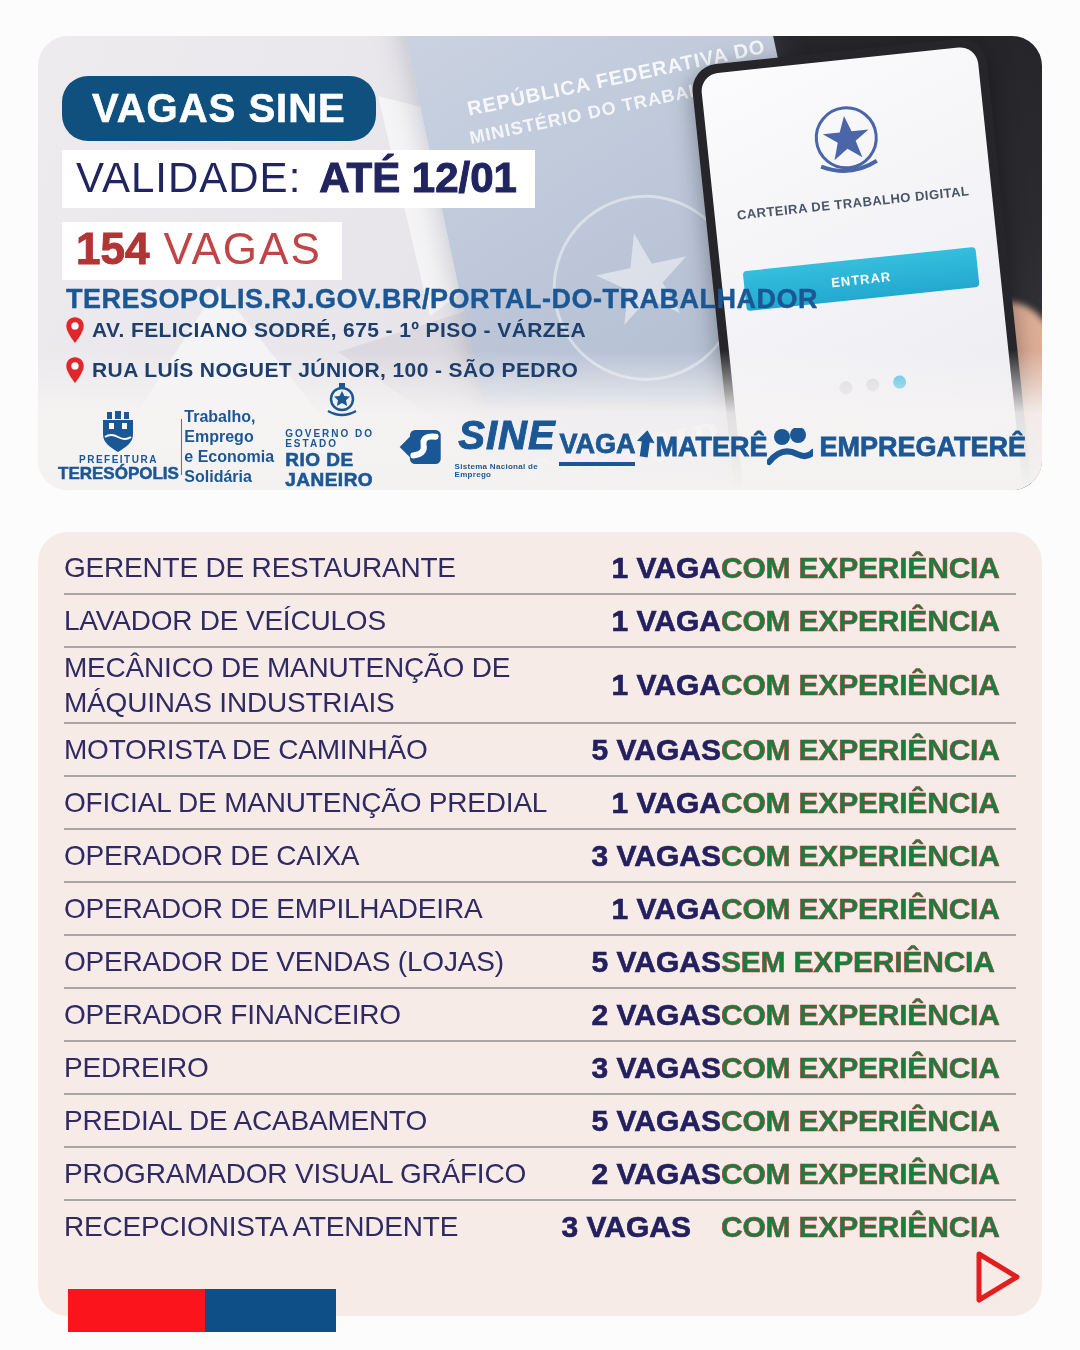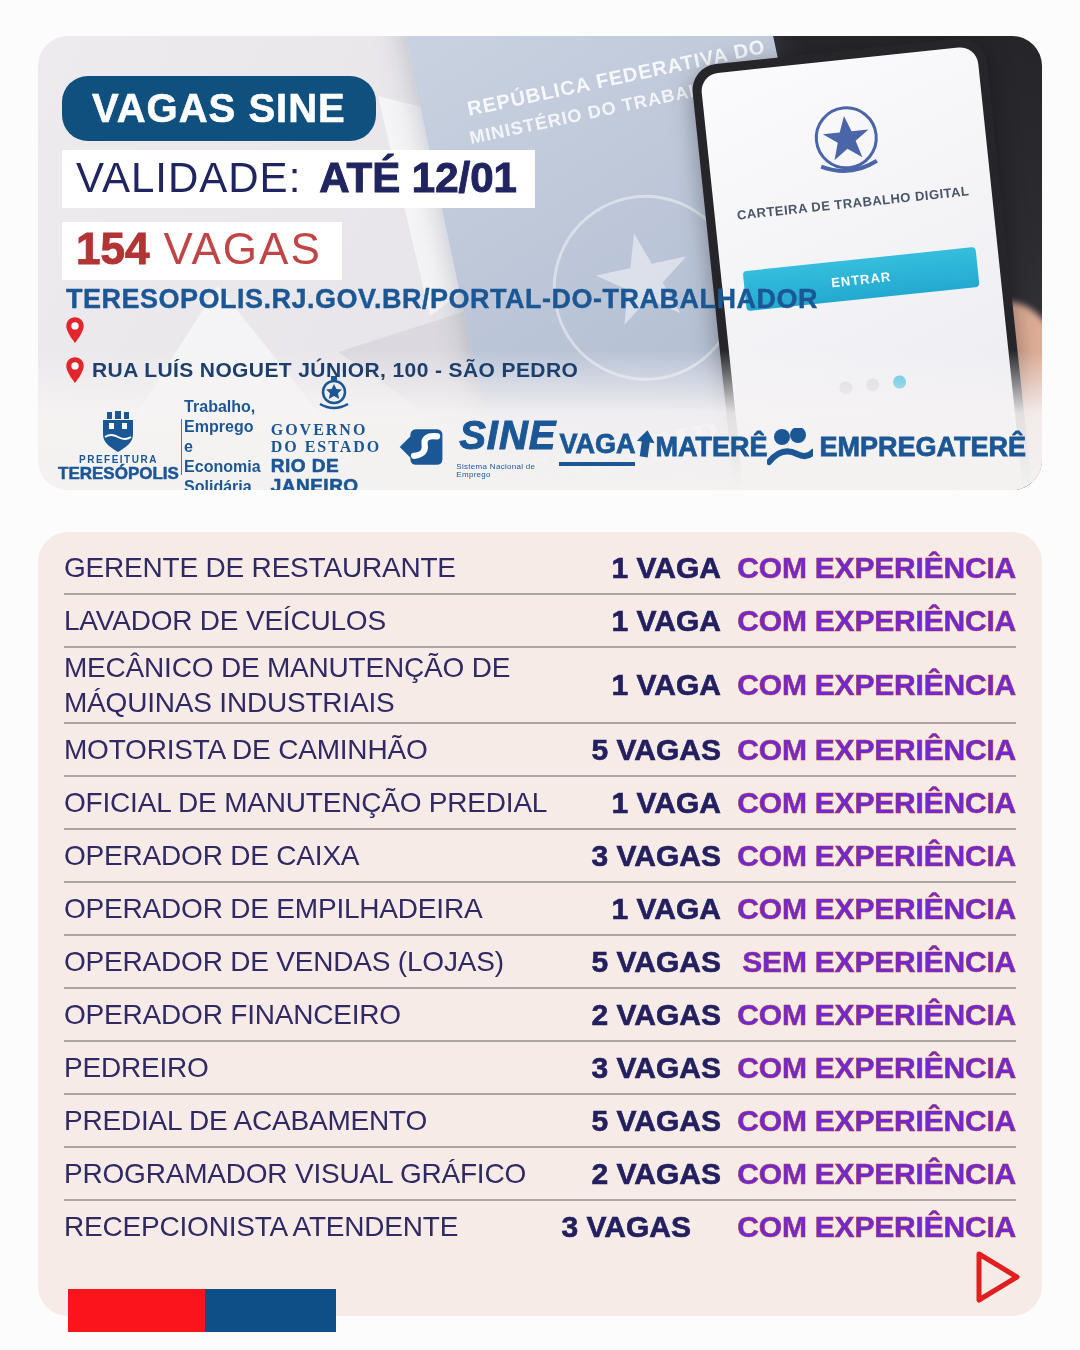--- a/index.html
+++ b/index.html
@@ -82,44 +82,44 @@
   .addr1{top:280px;} .addr2{top:320px;}
 
   
   .logos{position:absolute;left:20px;right:16px;bottom:4px;height:78px;display:flex;align-items:center;
          justify-content:space-between;color:#1c5795;}
   .logo-block{display:flex;flex-direction:column;align-items:center;line-height:1.05;}
   .pref-line1{font-size:10px;font-weight:700;letter-spacing:1.5px;margin-top:2px;}
   .pref-line2{font-size:17px;font-weight:700;-webkit-text-stroke:.5px #1c5795;}
   .logo-divider{width:2px;height:56px;background:#1c5795;opacity:.8;margin:0 2px;}
   .secretaria{font-size:16px;font-weight:700;line-height:1.25;color:#1c5795;}
-  .gov-line1{font-size:16px;font-weight:700;letter-spacing:2px;margin-top:10px;font-family:Liberation Serif, serif;}
+  .gov-line1{font-size:10px;font-weight:700;letter-spacing:2px;margin-top:10px;}
   .gov-line2{font-size:19px;font-weight:700;-webkit-text-stroke:.6px #1c5795;letter-spacing:.5px;}
   .gov-line3{font-size:8px;font-weight:700;letter-spacing:2.5px;margin-top:2px;border-top:1px solid #1c5795;padding-top:2px;}
   .sine-block{display:flex;align-items:center;gap:12px;}
   .sine-text{display:flex;flex-direction:column;align-items:center;line-height:1;}
   .sine-name{font-size:40px;font-weight:700;font-style:italic;-webkit-text-stroke:1px #1c5795;letter-spacing:1px;}
-  .sine-sub{font-size:8px;font-weight:400;margin-top:8px;letter-spacing:.3px;}
+  .sine-sub{font-size:8px;font-weight:700;margin-top:8px;letter-spacing:.3px;}
   .prac{font-size:27px;font-weight:700;-webkit-text-stroke:.8px #1c5795;display:flex;align-items:center;white-space:nowrap;}
   .prac .p1{border-bottom:4px solid #1c5795;padding-bottom:2px;}
   .prac .arrow{display:inline-block;transform:rotate(8deg);margin:0 1px;}
   .empre{display:flex;align-items:center;gap:6px;font-size:27px;font-weight:700;
          -webkit-text-stroke:.8px #1c5795;white-space:nowrap;}
 
   
   .list-card{position:absolute;left:38px;top:532px;width:1004px;height:784px;border-radius:30px;
              background:#f7ebe7;overflow:hidden;}
   .job-list{padding:10px 26px 0 26px;}
   .job-row{display:flex;align-items:center;min-height:47px;padding:2px 0;
            border-bottom:2px solid rgba(110,108,110,.55);}
   .job-row:last-child{border-bottom:none;gap:30px;}
   .job-title{flex:1;font-size:28px;color:#2f2a63;letter-spacing:-.2px;line-height:1.25;padding-right:8px;}
   .job-count{min-width:150px;text-align:right;font-size:30px;font-weight:700;color:#23205f;
              -webkit-text-stroke:.6px #23205f;white-space:nowrap;}
-  .job-exp{min-width:295px;text-align:right;font-size:30px;font-weight:700;color:#6d28d9;
+  .job-exp{min-width:295px;text-align:left;font-size:30px;font-weight:700;color:#15803d;
            -webkit-text-stroke:.6px #b23a3c;white-space:nowrap;letter-spacing:-.2px;}
 
   
   .bar{position:absolute;top:1289px;height:43px;}
   .bar.red{left:68px;width:137px;background:#fb141c;}
   .bar.blue{left:205px;width:131px;background:#0d4f86;}
   .next-arrow{position:absolute;left:972px;top:1248px;cursor:pointer;}
 
   .pin-icon{flex:0 0 auto;}
 </style>
@@ -181,20 +181,21 @@
       <span class="t-num">154</span><span class="t-label">VAGAS</span>
     </div>
 
     <div class="url">TERESOPOLIS.RJ.GOV.BR/PORTAL-DO-TRABALHADOR</div>
 
     <div class="addr addr1">
       <svg class="pin-icon" width="22" height="28" viewBox="0 0 24 30">
         <path d="M12 1C6.5 1 2.5 5.2 2.5 10.5 C2.5 17.5 12 29 12 29 S21.5 17.5 21.5 10.5 C21.5 5.2 17.5 1 12 1 Z" fill="#e3262c"></path>
         <circle cx="12" cy="10.5" r="4" fill="#ffffff"></circle>
       </svg>
+      <span>AV. FELICIANO SODRÉ, 675 - 1º PISO - VÁRZEA</span>
     </div>
     <div class="addr addr2">
       <svg class="pin-icon" width="22" height="28" viewBox="0 0 24 30">
         <path d="M12 1C6.5 1 2.5 5.2 2.5 10.5 C2.5 17.5 12 29 12 29 S21.5 17.5 21.5 10.5 C21.5 5.2 17.5 1 12 1 Z" fill="#e3262c"></path>
         <circle cx="12" cy="10.5" r="4" fill="#ffffff"></circle>
       </svg>
       <span>RUA LUÍS NOGUET JÚNIOR, 100 - SÃO PEDRO</span>
     </div>
 
     <div class="logos">

